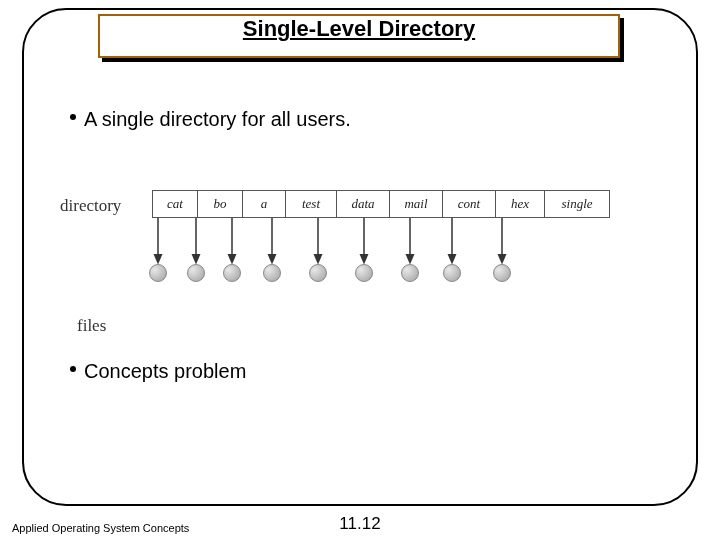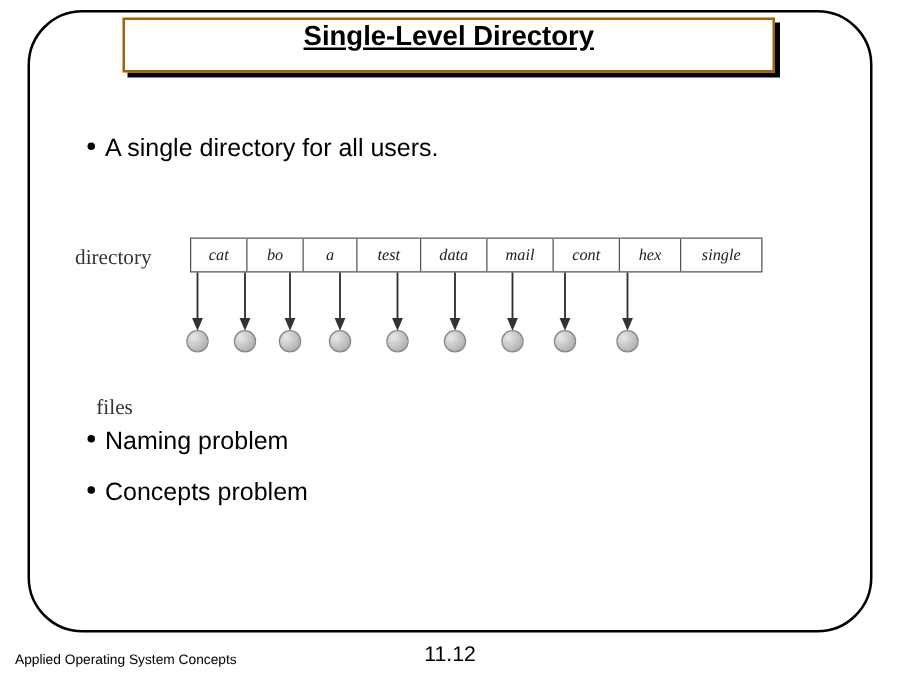--- a/index.html
+++ b/index.html
@@ -185,24 +185,20 @@
   <div class="file-circle" style="left:163px; top:74px;"></div>
   <div class="file-circle" style="left:203px; top:74px;"></div>
   <div class="file-circle" style="left:249px; top:74px;"></div>
   <div class="file-circle" style="left:295px; top:74px;"></div>
   <div class="file-circle" style="left:341px; top:74px;"></div>
   <div class="file-circle" style="left:383px; top:74px;"></div>
   <div class="file-circle" style="left:433px; top:74px;"></div>
 </div>
 
 <div class="lower-bullets">
-  <div class="bullet-row">
-    <span class="bullet-dot"></span>
-    <span class="bullet-text">Naming problem</span>
-  </div>
   <div class="bullet-row" style="margin-top:18px">
     <span class="bullet-dot"></span>
     <span class="bullet-text">Concepts problem</span>
   </div>
 </div>
 
 <div class="footer-left">Applied Operating System Concepts</div>
 <div class="footer-center">11.12</div>
 
 </body></html>

